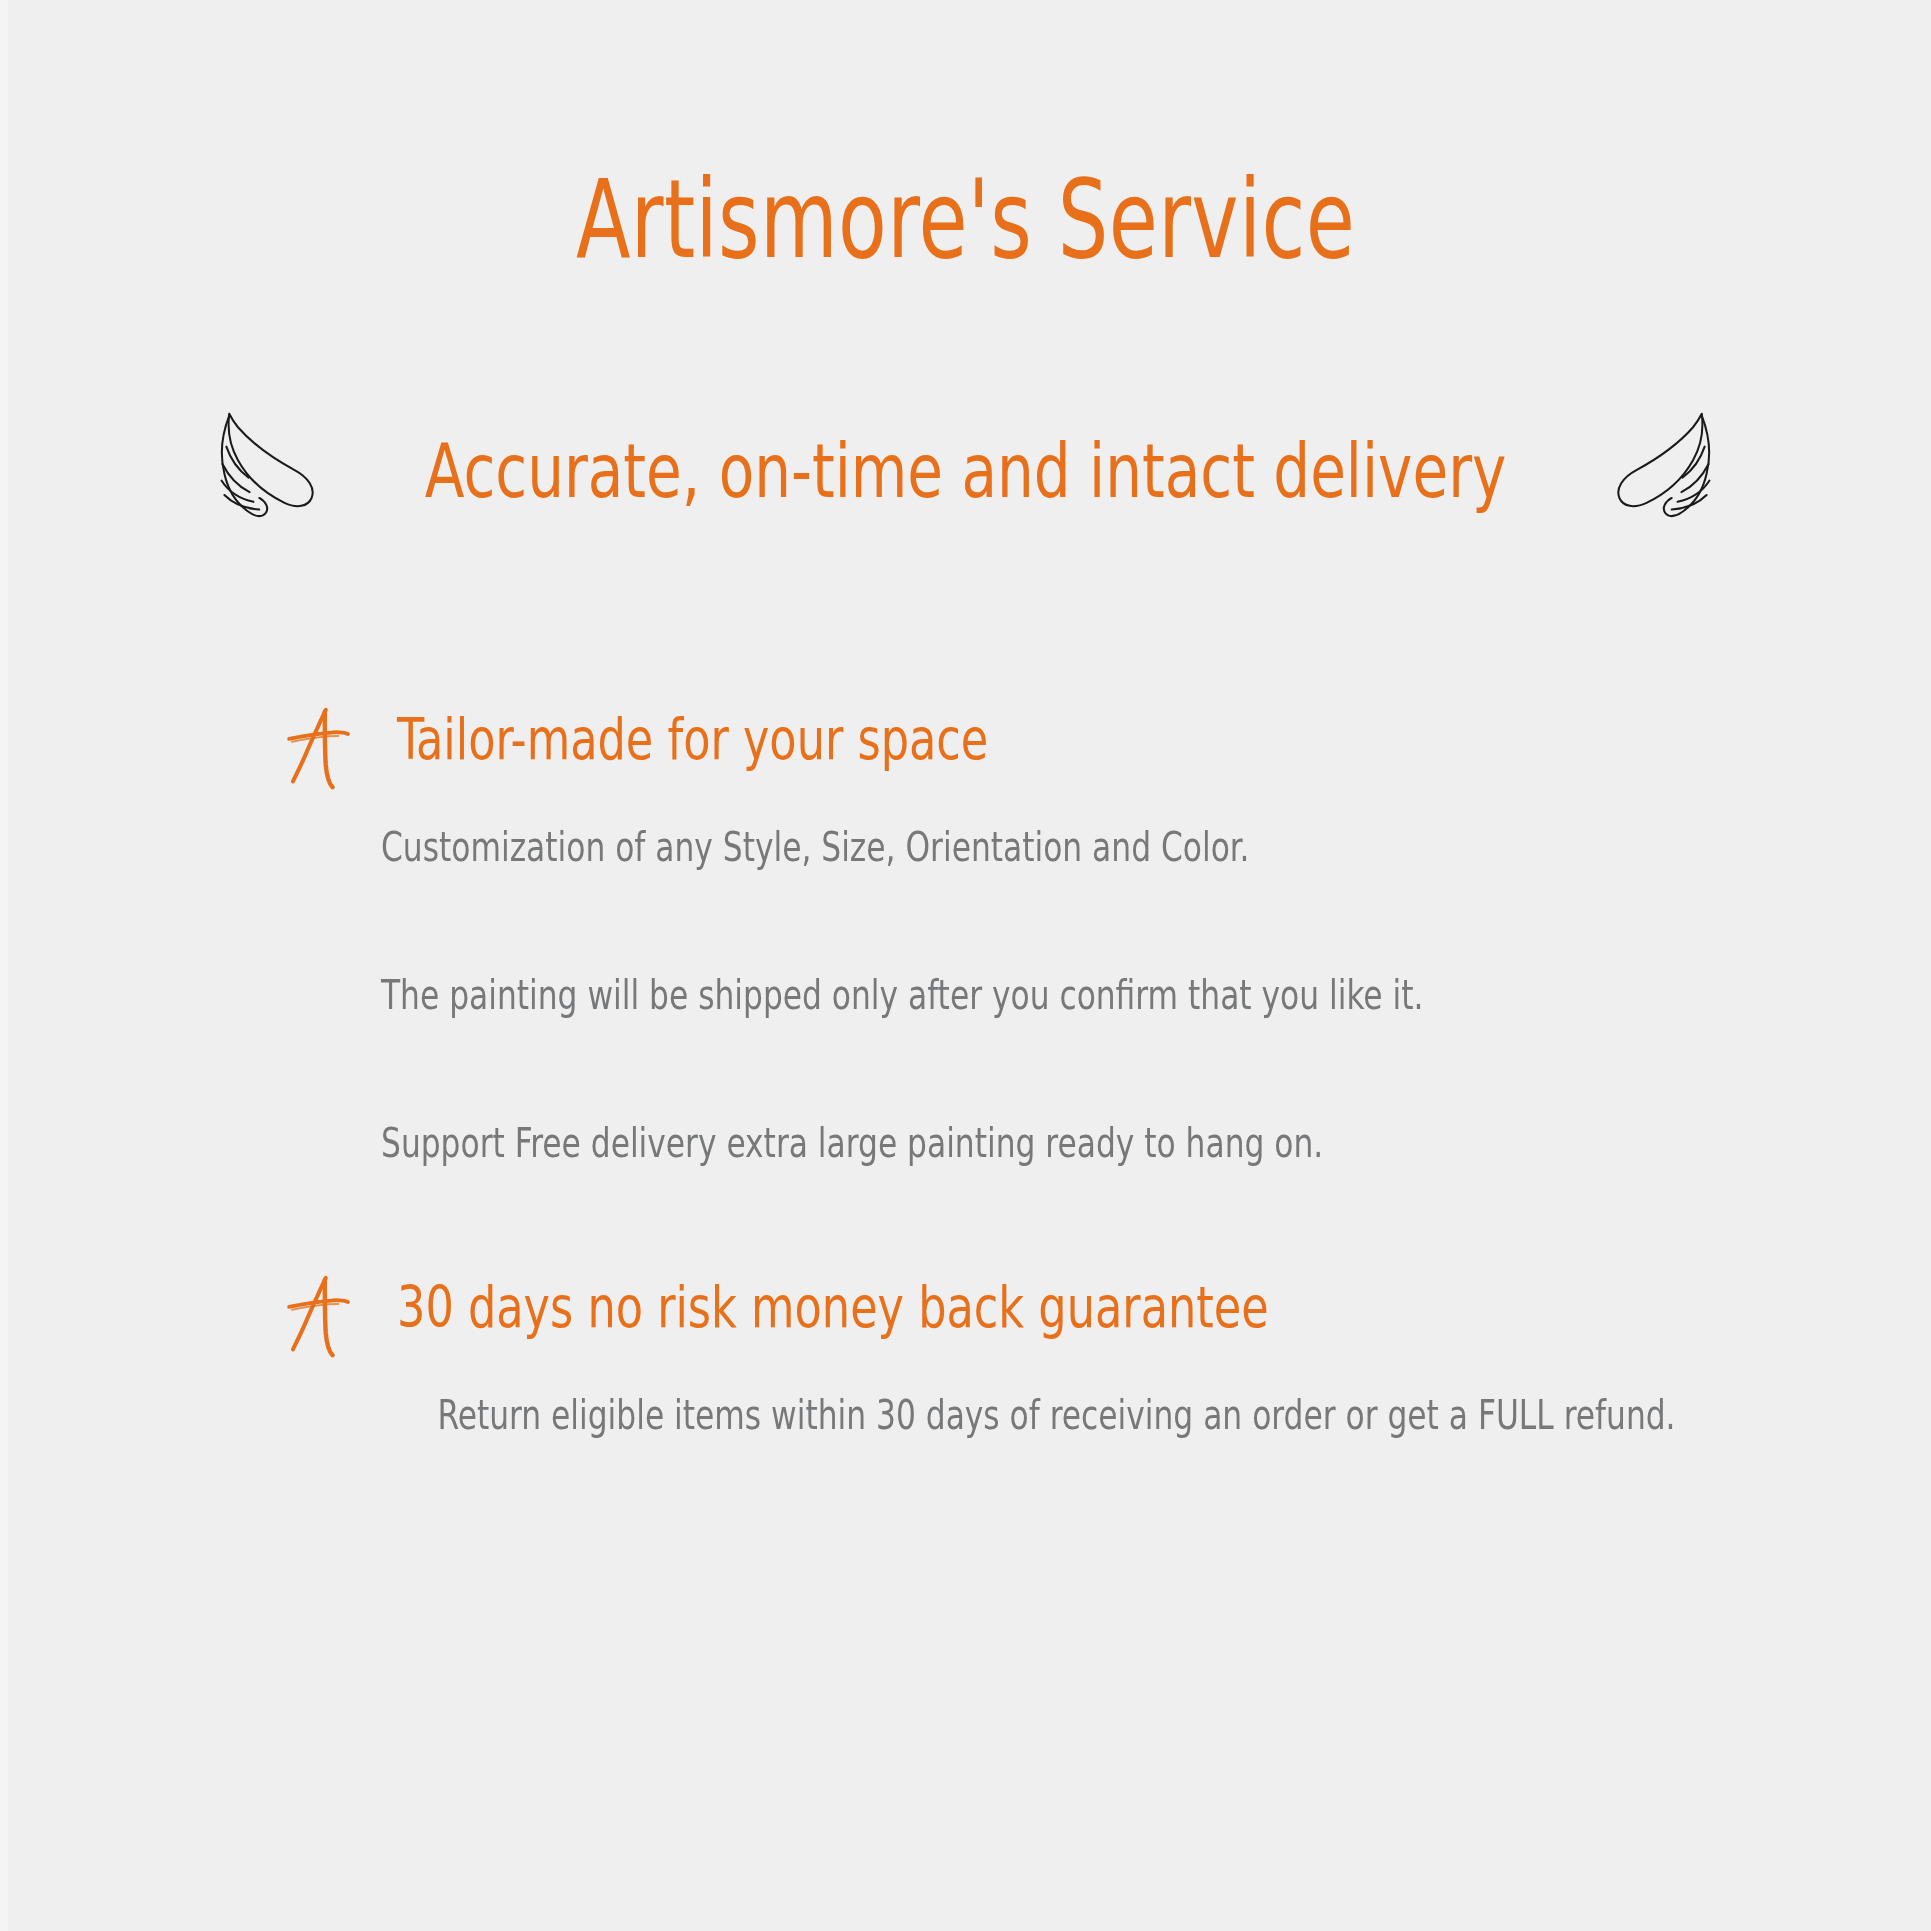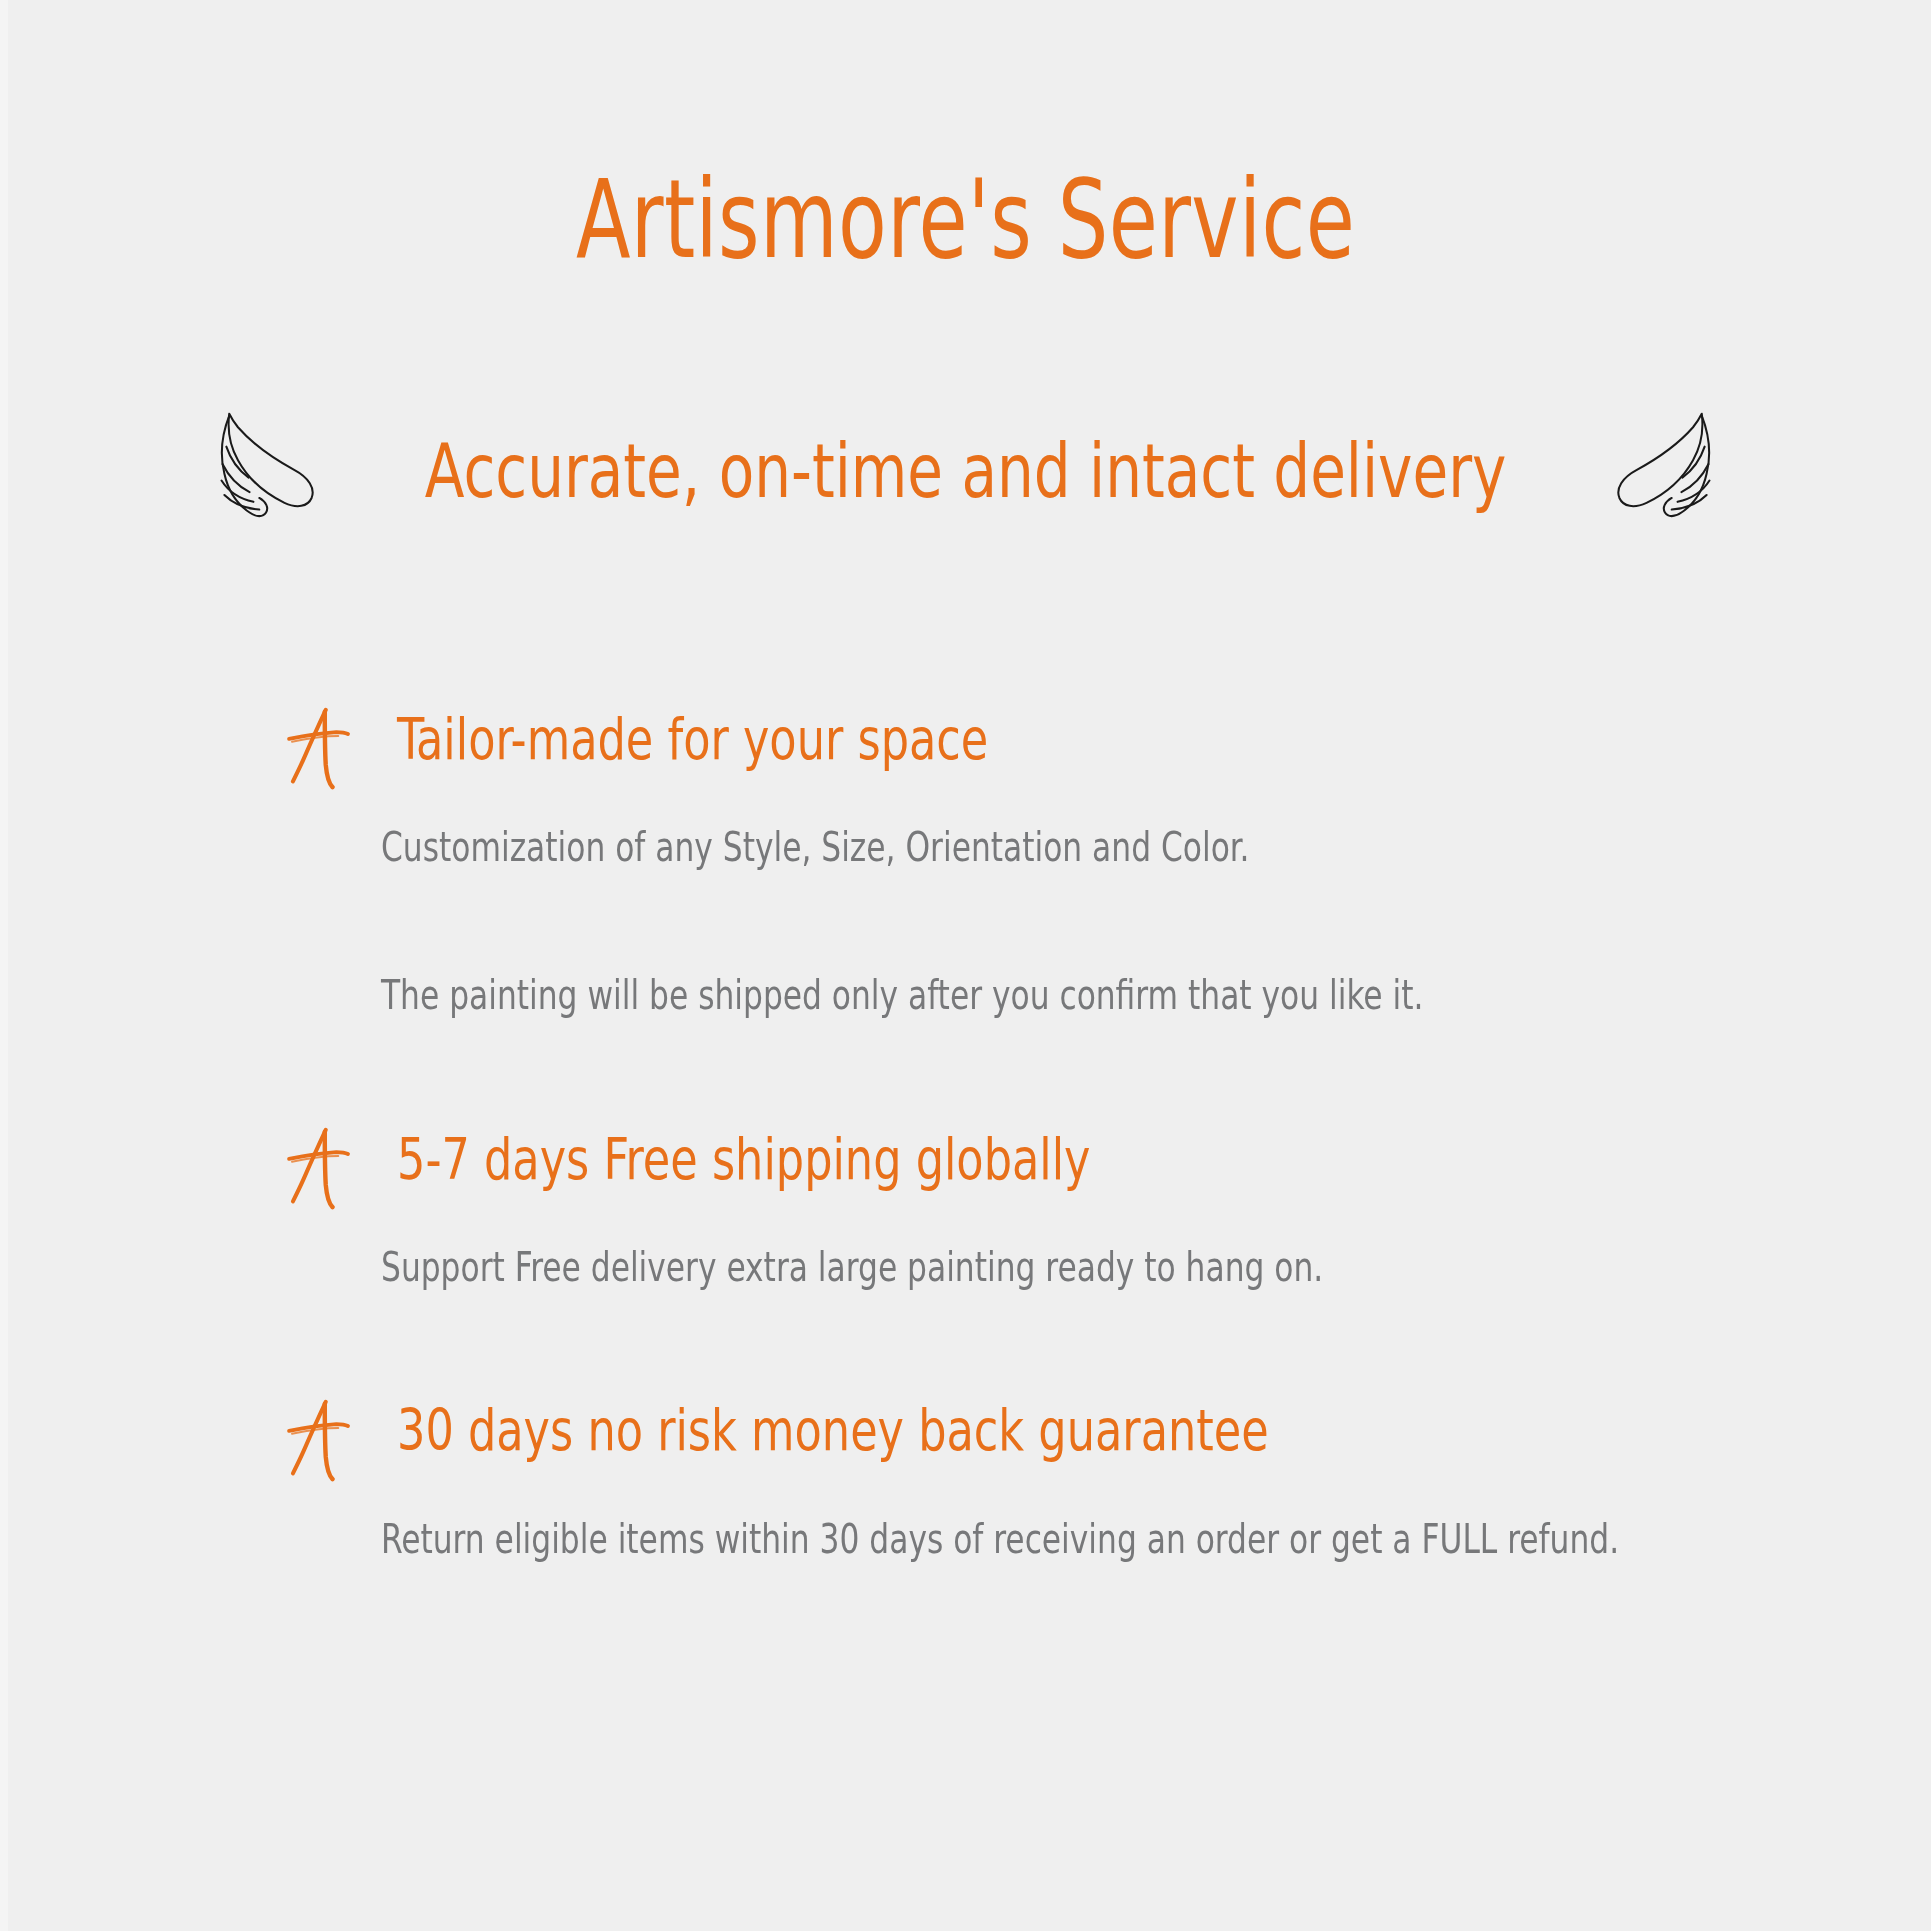--- a/index.html
+++ b/index.html
@@ -86,21 +86,21 @@
     position:absolute;
     top:703px;
     left:286px;
     width:1583px;
   }
 
   .feature{
     position:relative;
     margin-bottom:108px;
   }
-  .feature:last-child{ margin-bottom:0; }
+  .feature:last-child{ margin-bottom:0;text-align:right; }
 
   .feature-head{
     display:flex;
     align-items:flex-start;
     gap:16px;
   }
 
   .a-mark{
     flex:0 0 auto;
     width:66px;
@@ -196,33 +196,20 @@
         <span class="feature-title">Tailor-made for your space</span>
       </div>
       <div class="feature-desc">Customization of any Style, Size, Orientation and Color.</div>
     </div>
 
     <div class="feature">
       <div class="feature-desc">The painting will be shipped only after you confirm that you like it.</div>
     </div>
 
     <div class="feature">
-      <div class="feature-head">
-        <span class="a-mark">
-          <svg viewBox="0 0 68 86" xmlns="http://www.w3.org/2000/svg">
-            <g fill="none" stroke="#e8701a" stroke-linecap="round" stroke-linejoin="round">
-              <path d="M41 3 C33 20 25 38 18 54 C14 63 10 71 7 77" stroke-width="4.2"></path>
-              <path d="M40 5 C40 24 40 44 41 60 C42 71 44 79 48 83" stroke-width="4.6"></path>
-              <path d="M3 33 C18 30 36 27 52 26 C58 26 62 27 64 28" stroke-width="4.0"></path>
-              <path d="M6 36 C20 33 38 30 54 30" stroke-width="2.0" opacity="0.75"></path>
-            </g>
-          </svg>
-        </span>
-        <span class="feature-title">5-7 days Free shipping globally</span>
-      </div>
       <div class="feature-desc">Support Free delivery extra large painting ready to hang on.</div>
     </div>
 
     <div class="feature">
       <div class="feature-head">
         <span class="a-mark">
           <svg viewBox="0 0 68 86" xmlns="http://www.w3.org/2000/svg">
             <g fill="none" stroke="#e8701a" stroke-linecap="round" stroke-linejoin="round">
               <path d="M41 3 C33 20 25 38 18 54 C14 63 10 71 7 77" stroke-width="4.2"></path>
               <path d="M40 5 C40 24 40 44 41 60 C42 71 44 79 48 83" stroke-width="4.6"></path>

